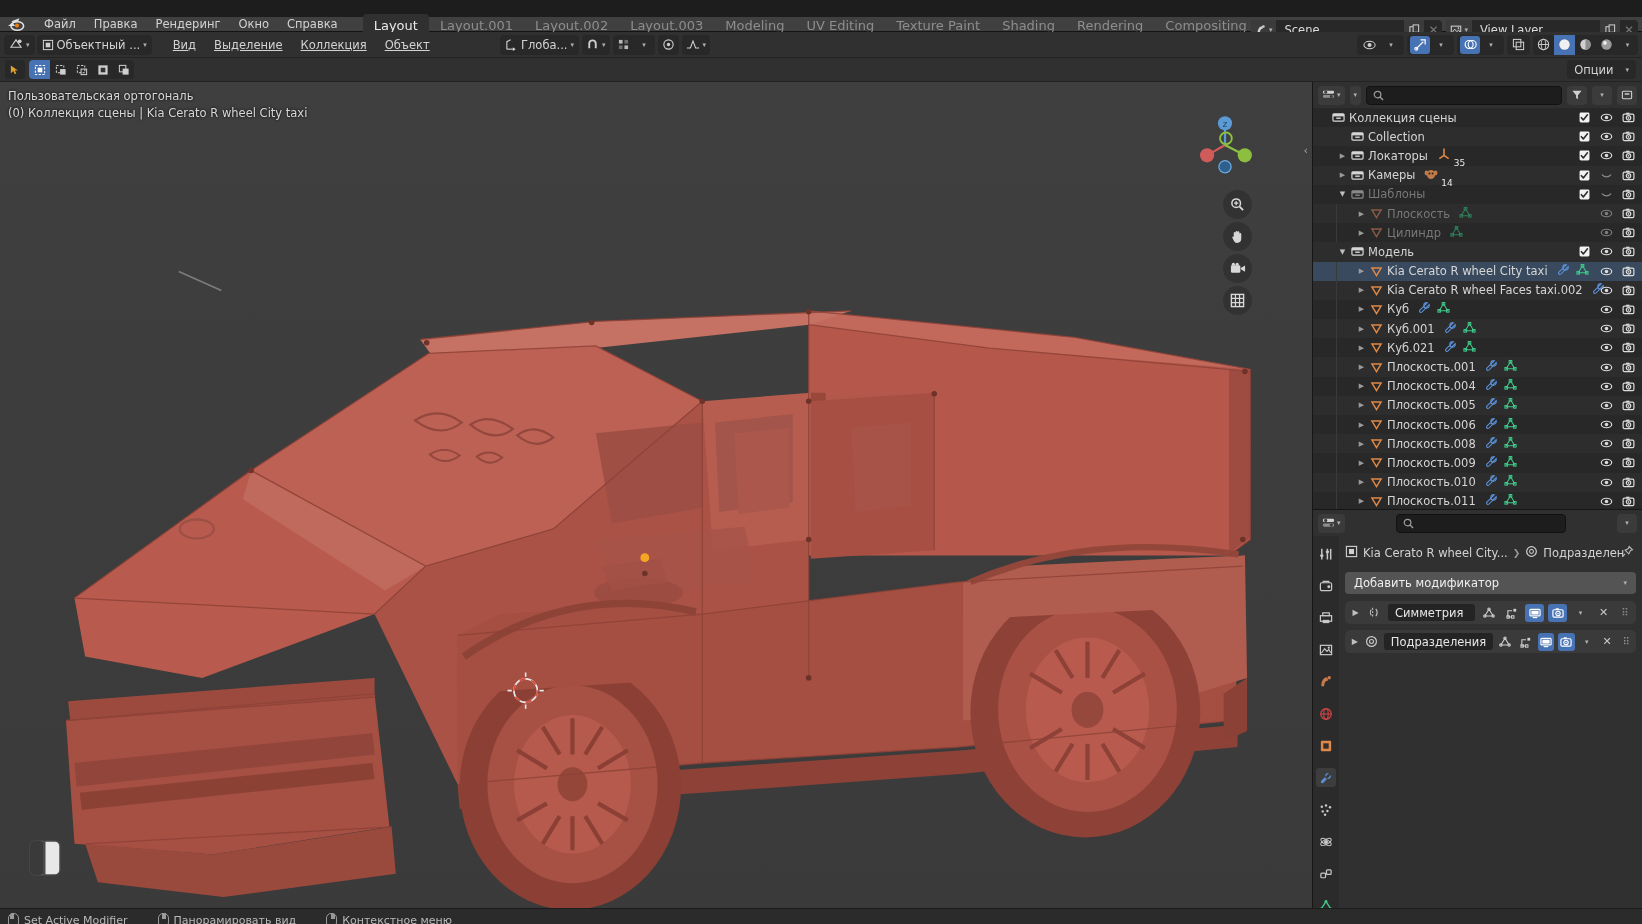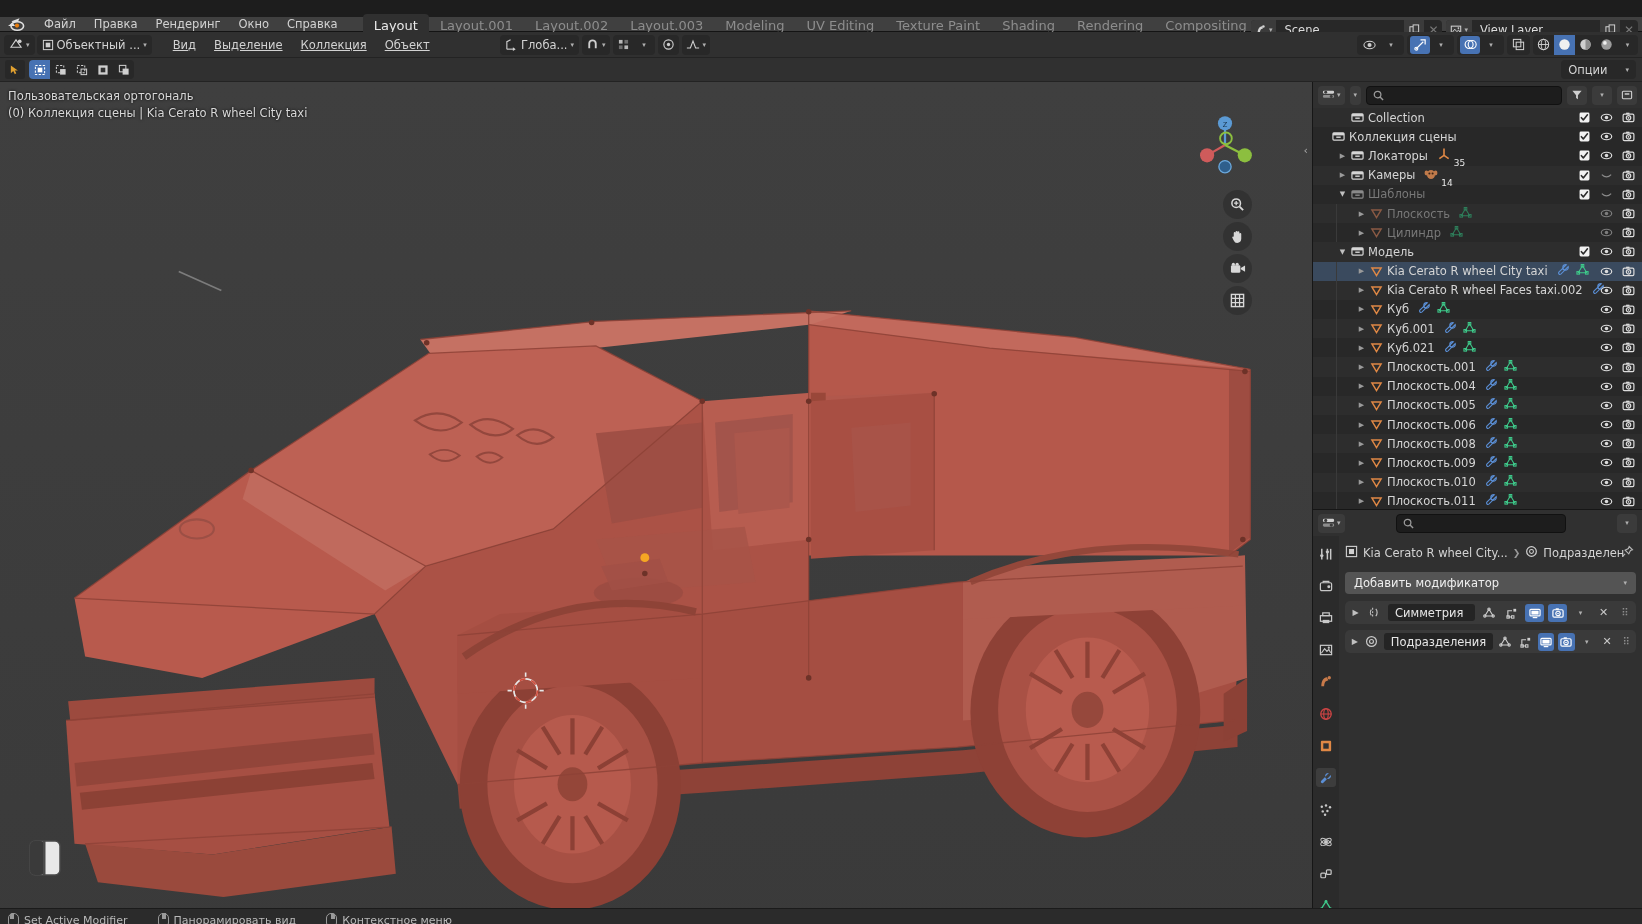--- a/index.html
+++ b/index.html
@@ -71,21 +71,21 @@
   
   #toolheader {
     height:24px; background:#303030; display:flex; align-items:center; padding:0 5px; gap:4px;
     position:relative; border-bottom:1px solid #232323;
   }
   .th-btn { width:20px;height:19px;background:#282828;border-radius:3px;display:flex;align-items:center;justify-content:center;}
   .th-group { display:flex; background:#282828; border-radius:4px; overflow:hidden; }
   .th-group > div { width:21px;height:19px;display:flex;align-items:center;justify-content:center; }
   .th-group > div.on { background:#4772b3; }
   #toolheader-right { position:absolute; right:6px; display:flex; align-items:center; }
-  .opt-btn { display:flex;align-items:center;gap:18px;height:19px;padding:0 7px;background:#282828;border-radius:4px;color:#d3d3d3;}
+  .opt-btn { display:flex;align-items:center;gap:12px;height:19px;padding:0 7px;background:#282828;border-radius:4px;color:#d3d3d3;}
 
   
   #main { display:flex; height:calc(924px - 25px - 26px - 24px - 23px); position:relative; }
 
   
   #viewport { position:relative; flex:1; background:#3d3d3d; overflow:hidden; }
   #vp-canvas { position:absolute; inset:0; }
   .vp-text { position:absolute; left:8px; color:#d8d8d8; font-size:11.5px; text-shadow:0 0 3px #000; pointer-events:none;}
   #vp-line1 { top:7px;text-align:right; }
   #vp-line2 { top:24px; }
@@ -677,65 +677,65 @@
             <span class="caret">▾</span>
           </div>
         <div class="hdr-sq">
           <svg width="12" height="12" viewBox="0 0 13 13">
               <rect x="1.5" y="2.5" width="10" height="8" rx="1" fill="none" stroke="#cfcfcf" stroke-width="1.2"></rect>
               <rect x="4" y="4.6" width="5" height="1.6" fill="#cfcfcf"></rect>
             </svg>
         </div>
       </div>
       <div id="outliner-body">
+          <div class="ol-row">
+            <div style="width: 0px; flex: 0 0 auto;"></div>
+            <div class="ol-disc"></div>
+            <span class="ol-icon">
+              <svg width="13" height="13" viewBox="0 0 14 14">
+                <rect x="1" y="3.2" width="12" height="7.6" rx="1" fill="none" stroke="#d6d6d6" stroke-width="1.3"></rect>
+                <rect x="1" y="3.2" width="12" height="2.6" fill="#d6d6d6"></rect>
+                <rect x="4.6" y="7" width="4.8" height="1.5" fill="#d6d6d6"></rect>
+              </svg>
+            </span>
+            <span class="ol-label">Коллекция сцены</span>
+            <span class="ol-right">
+              <span>
+                <svg width="11" height="11" viewBox="0 0 12 12">
+                  <rect x="0.6" y="0.6" width="10.8" height="10.8" rx="1.6" fill="#f2f2f2"></rect>
+                  <path d="M2.6,6.2 L4.7,8.6 L9.2,3.1" stroke="#2b2b2b" stroke-width="1.7" fill="none" stroke-linecap="round" stroke-linejoin="round"></path>
+                </svg>
+              </span>
+              <span>
+                <svg width="13" height="13" viewBox="0 0 14 14">
+                  <ellipse cx="7" cy="7" rx="5.6" ry="3.5" fill="none" stroke="#dcdcdc" stroke-width="1.3"></ellipse>
+                  <circle cx="7" cy="7" r="1.9" fill="#dcdcdc"></circle>
+                </svg>
+              </span>
+              <span>
+                <svg width="13" height="13" viewBox="0 0 14 14">
+                  <rect x="1.2" y="3.4" width="11.6" height="8" rx="1.4" fill="none" stroke="#dcdcdc" stroke-width="1.3"></rect>
+                  <circle cx="7" cy="7.4" r="2.4" fill="none" stroke="#dcdcdc" stroke-width="1.3"></circle>
+                  <circle cx="7" cy="7.4" r="0.9" fill="#dcdcdc"></circle>
+                  <rect x="4.4" y="1.8" width="3.6" height="1.6" fill="#dcdcdc"></rect>
+                </svg>
+              </span>
+            </span>
+          </div>
           <div class="ol-row alt">
             <div style="width: 19px; flex: 0 0 auto;"></div>
             <div class="ol-disc"></div>
             <span class="ol-icon">
               <svg width="13" height="13" viewBox="0 0 14 14">
                 <rect x="1" y="3.2" width="12" height="7.6" rx="1" fill="none" stroke="#d6d6d6" stroke-width="1.3"></rect>
                 <rect x="1" y="3.2" width="12" height="2.6" fill="#d6d6d6"></rect>
                 <rect x="4.6" y="7" width="4.8" height="1.5" fill="#d6d6d6"></rect>
               </svg>
             </span>
             <span class="ol-label">Collection</span>
-            <span class="ol-right">
-              <span>
-                <svg width="11" height="11" viewBox="0 0 12 12">
-                  <rect x="0.6" y="0.6" width="10.8" height="10.8" rx="1.6" fill="#f2f2f2"></rect>
-                  <path d="M2.6,6.2 L4.7,8.6 L9.2,3.1" stroke="#2b2b2b" stroke-width="1.7" fill="none" stroke-linecap="round" stroke-linejoin="round"></path>
-                </svg>
-              </span>
-              <span>
-                <svg width="13" height="13" viewBox="0 0 14 14">
-                  <ellipse cx="7" cy="7" rx="5.6" ry="3.5" fill="none" stroke="#dcdcdc" stroke-width="1.3"></ellipse>
-                  <circle cx="7" cy="7" r="1.9" fill="#dcdcdc"></circle>
-                </svg>
-              </span>
-              <span>
-                <svg width="13" height="13" viewBox="0 0 14 14">
-                  <rect x="1.2" y="3.4" width="11.6" height="8" rx="1.4" fill="none" stroke="#dcdcdc" stroke-width="1.3"></rect>
-                  <circle cx="7" cy="7.4" r="2.4" fill="none" stroke="#dcdcdc" stroke-width="1.3"></circle>
-                  <circle cx="7" cy="7.4" r="0.9" fill="#dcdcdc"></circle>
-                  <rect x="4.4" y="1.8" width="3.6" height="1.6" fill="#dcdcdc"></rect>
-                </svg>
-              </span>
-            </span>
-          </div>
-          <div class="ol-row">
-            <div style="width: 0px; flex: 0 0 auto;"></div>
-            <div class="ol-disc"></div>
-            <span class="ol-icon">
-              <svg width="13" height="13" viewBox="0 0 14 14">
-                <rect x="1" y="3.2" width="12" height="7.6" rx="1" fill="none" stroke="#d6d6d6" stroke-width="1.3"></rect>
-                <rect x="1" y="3.2" width="12" height="2.6" fill="#d6d6d6"></rect>
-                <rect x="4.6" y="7" width="4.8" height="1.5" fill="#d6d6d6"></rect>
-              </svg>
-            </span>
-            <span class="ol-label">Коллекция сцены</span>
             <span class="ol-right">
               <span>
                 <svg width="11" height="11" viewBox="0 0 12 12">
                   <rect x="0.6" y="0.6" width="10.8" height="10.8" rx="1.6" fill="#f2f2f2"></rect>
                   <path d="M2.6,6.2 L4.7,8.6 L9.2,3.1" stroke="#2b2b2b" stroke-width="1.7" fill="none" stroke-linecap="round" stroke-linejoin="round"></path>
                 </svg>
               </span>
               <span>
                 <svg width="13" height="13" viewBox="0 0 14 14">
                   <ellipse cx="7" cy="7" rx="5.6" ry="3.5" fill="none" stroke="#dcdcdc" stroke-width="1.3"></ellipse>

